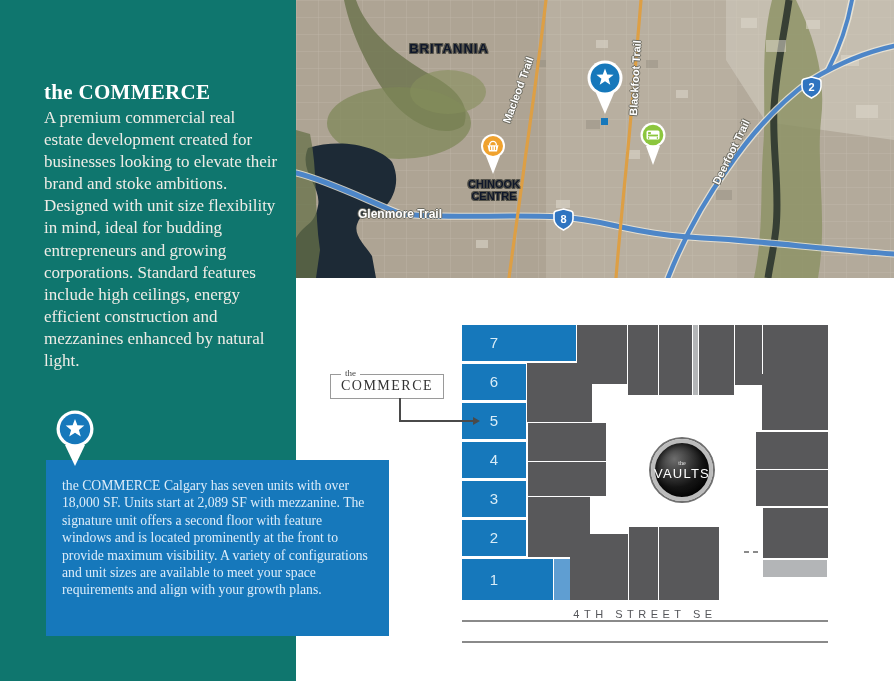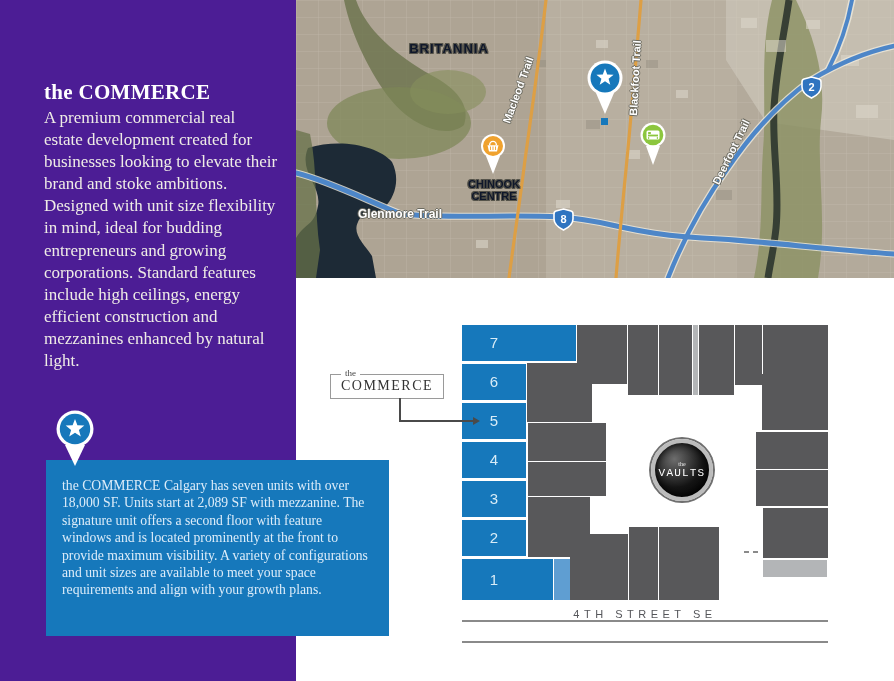--- a/index.html
+++ b/index.html
@@ -1,20 +1,20 @@
 <!DOCTYPE html>
 <html><head>
 <meta charset="utf-8">
 <style>
   html,body{margin:0;padding:0;background:#ffffff;}
   .page{position:relative;width:894px;height:681px;overflow:hidden;background:#ffffff;
         font-family:"Liberation Sans",sans-serif;}
 
   
-  .left-panel{position:absolute;left:0;top:0;width:296px;height:681px;background:#4c1d95;}
+  .left-panel{position:absolute;left:0;top:0;width:296px;height:681px;background:#0f766e;}
   .title{position:absolute;left:44px;top:80px;color:#ffffff;
          font-family:"Liberation Serif",serif;font-size:21px;font-weight:700;letter-spacing:.3px;}
   .desc{position:absolute;left:44px;top:107px;width:234px;color:#efece6;
         font-family:"Liberation Serif",serif;font-size:17px;line-height:22.1px;}
 
   
   .callout{position:absolute;left:46px;top:460px;width:343px;height:176px;background:#1678bb;z-index:30;}
   .callout p{margin:0;padding:17px 16px 0 16px;color:#dcecf9;
              font-family:"Liberation Serif",serif;font-size:13.7px;line-height:17.4px;}
   .pin{position:absolute;z-index:40;}
@@ -45,21 +45,21 @@
                  font-family:"Liberation Serif",serif;font-size:14px;letter-spacing:1.5px;color:#333;}
   .leader-v{position:absolute;left:103px;top:120px;width:2px;height:24px;background:#4a4a4a;}
   .leader-h{position:absolute;left:103px;top:142px;width:74px;height:2px;background:#4a4a4a;z-index:5;}
   .leader-arrow{position:absolute;left:177px;top:139px;width:0;height:0;z-index:5;
      border-left:7px solid #4a4a4a;border-top:4px solid transparent;border-bottom:4px solid transparent;}
   .vaults{position:absolute;left:355px;top:161px;width:54px;height:54px;border-radius:50%;z-index:6;
      background:radial-gradient(circle at 36% 30%,#6d6d6d,#151515 55%,#000 90%);
      border:4px solid #bcbcbc;box-shadow:0 0 0 2px #6f6f6f, inset 0 0 8px #000;
      display:flex;flex-direction:column;align-items:center;justify-content:center;}
   .vaults .vthe{font-family:"Liberation Serif",serif;font-size:6px;color:#e8e8e8;line-height:6px;}
-  .vaults .vname{font-family:Liberation Mono, monospace;font-size:11px;letter-spacing:1.2px;color:#ffffff;}
+  .vaults .vname{font-family:Liberation Sans, sans-serif;font-size:13px;letter-spacing:1.2px;color:#ffffff;}
   .street-line{position:absolute;height:1.5px;background:#8a8a8a;}
   .street-label{position:absolute;left:166px;top:330px;width:366px;text-align:center;
      font-size:11px;letter-spacing:4.5px;color:#55565a;}
   .dash{position:absolute;height:2px;background:#8a8a8a;}
 </style>
 </head>
 <body>
 
 <div class="page">
 

